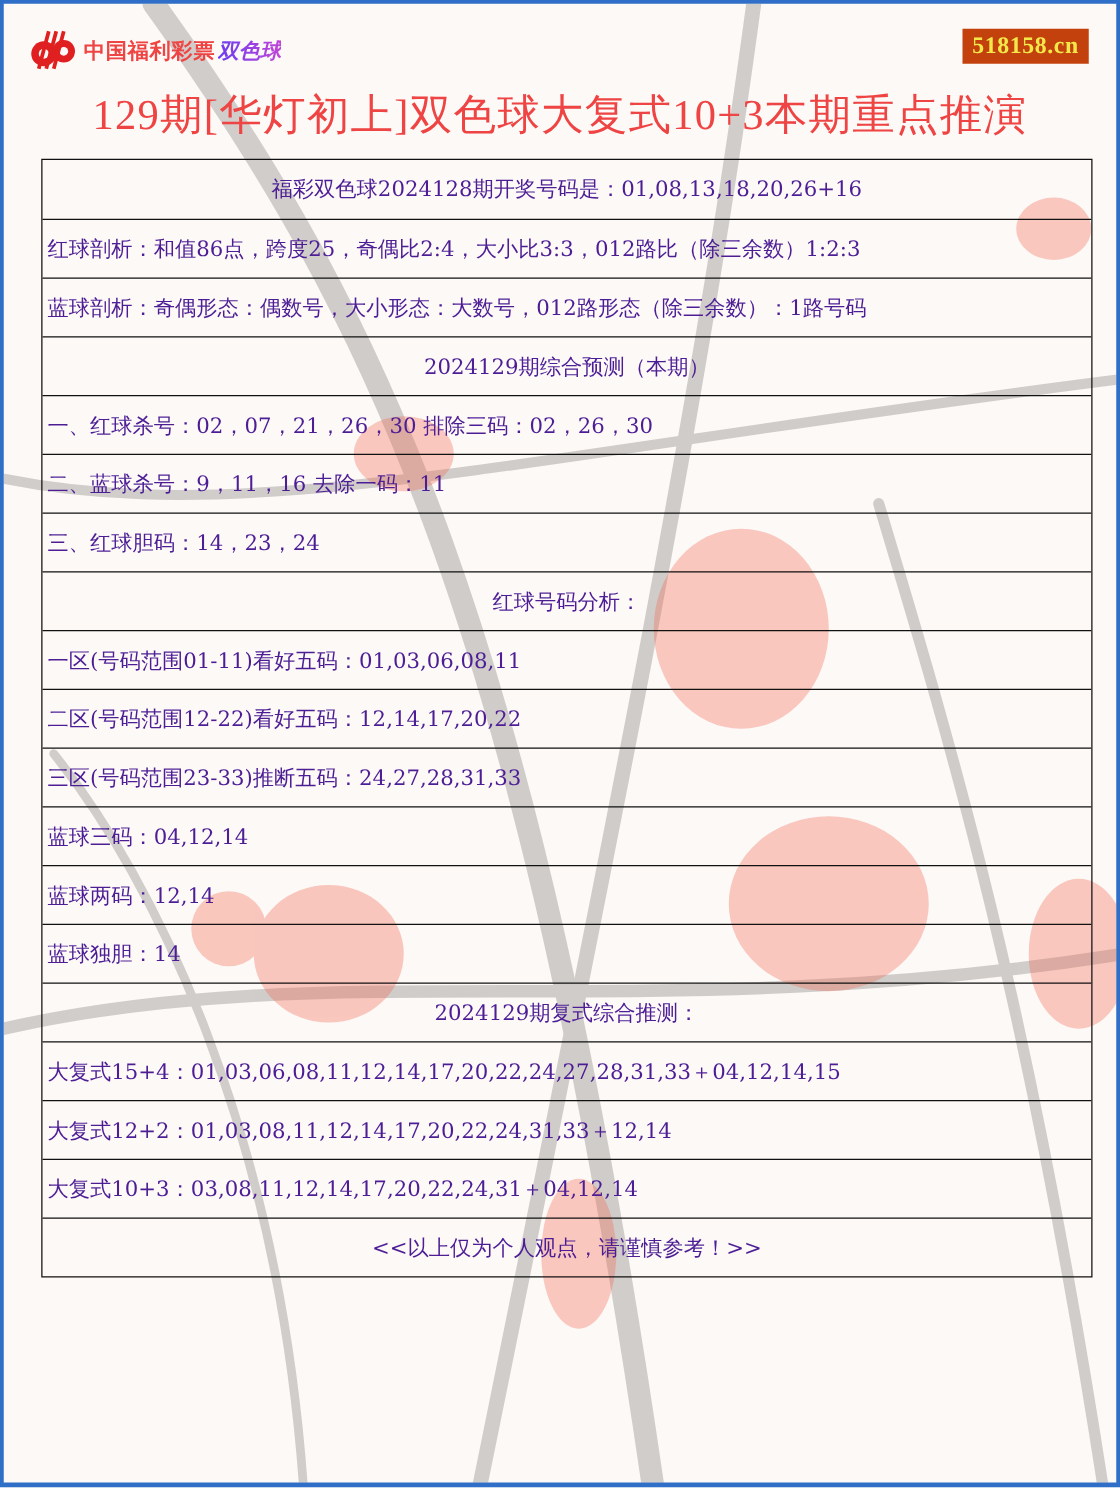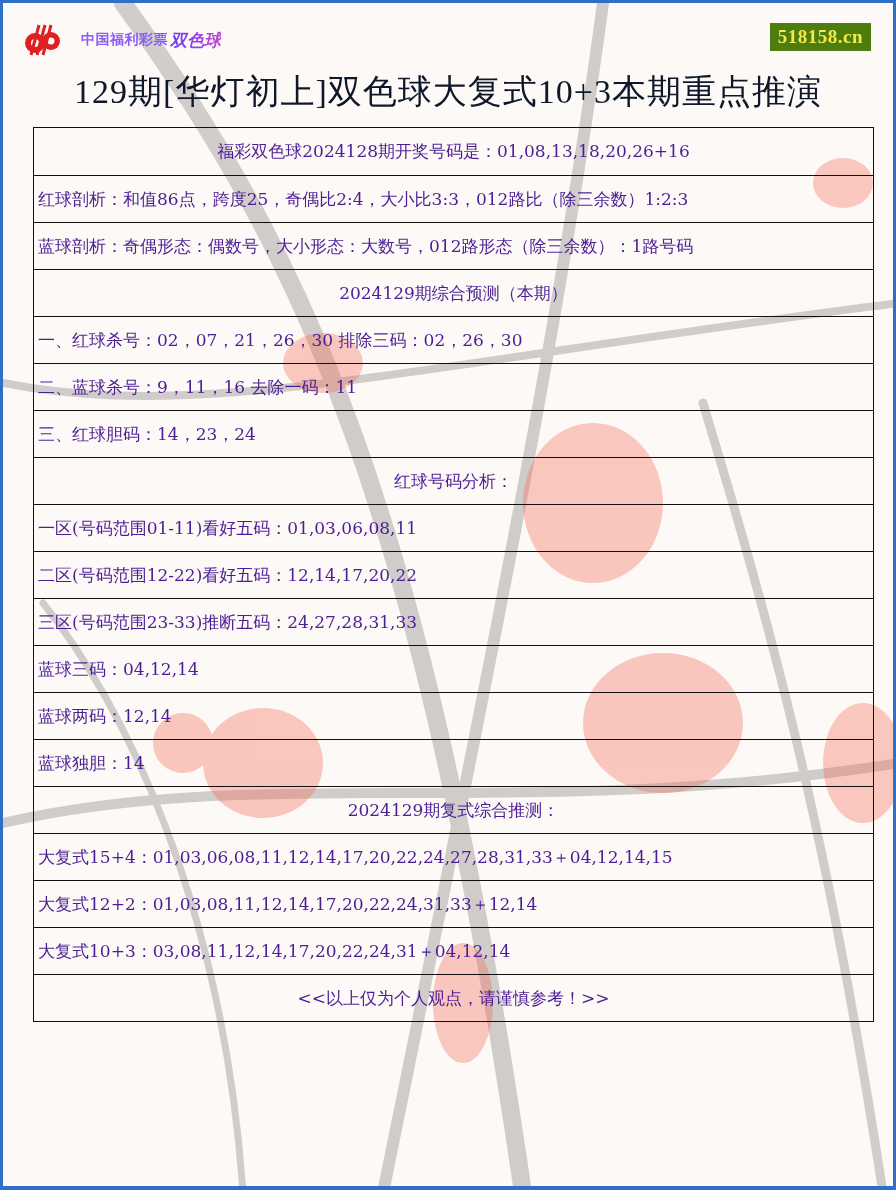--- a/index.html
+++ b/index.html
@@ -10,30 +10,30 @@
   .frame {
     position:relative; width:896px; height:1190px; box-sizing:border-box;
     border:3px solid #2f6fc8; border-bottom-width:4px;
     background:#fdf9f6;
     overflow:hidden;
   }
   .bg-art { position:absolute; inset:0; z-index:0; }
   .content { position:relative; z-index:1; }
   .logo-bar { position:absolute; left:18px; top:20px; display:flex; align-items:center; }
   .logo-mark { width:44px; height:34px; }
-  .logo-text { font-family:"DejaVu Sans", sans-serif; font-weight:bold; font-size:14px; color:#8b5cf6; margin-left:16px; letter-spacing:0.5px;}
+  .logo-text { font-family:"DejaVu Sans", sans-serif; font-weight:bold; font-size:17px; color:#ef4444; margin-left:2px; letter-spacing:0.5px;}
   .logo-text2 { font-family:"DejaVu Sans", sans-serif; font-weight:bold; font-style:italic; font-size:17px; margin-left:2px;
     background:linear-gradient(90deg,#6a3cf0,#c045d8); -webkit-background-clip:text; color:transparent;text-decoration:underline; }
   .site-badge {
-    position:absolute; right:22px; top:20px; background:#4d7c0f; color:#f3e84a;
+    position:absolute; right:22px; top:20px; background:#c2410c; color:#f3e84a;
     font-family:"Liberation Serif", serif; font-size:19px; font-weight:bold; padding:3px 8px; letter-spacing:0.5px;text-align:center;
   }
   .page-title {
     position:absolute; left:0; right:0; top:66px; text-align:center;
-    font-family:"Liberation Serif", "DejaVu Serif", serif; font-size:34px; color:#0f172a; letter-spacing:1px;
+    font-family:"Liberation Serif", "DejaVu Serif", serif; font-size:34px; color:#ef4444; letter-spacing:1px;
     white-space:nowrap;
   }
   .table {
     position:absolute; left:30px; top:124px; width:841px;
     border:1.5px solid #111; box-sizing:border-box;
   }
   .row {
     height:47px; border-top:1px solid #111; box-sizing:border-box;
     display:flex; align-items:center; padding-left:4px;
     font-size:17px; color:#4c1d95; white-space:nowrap;

